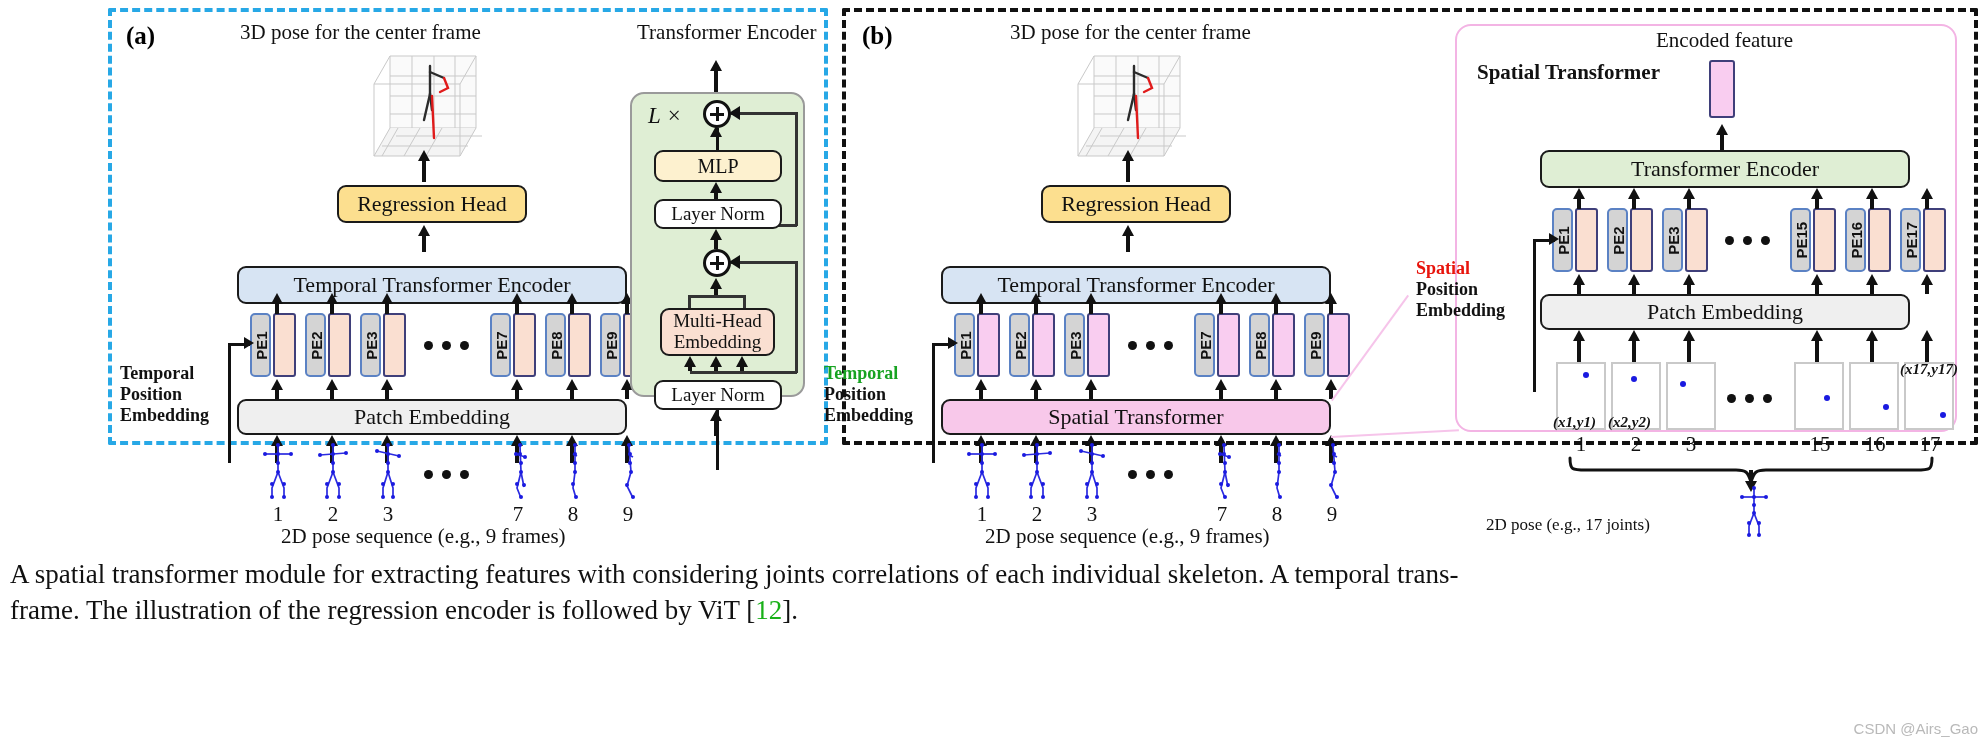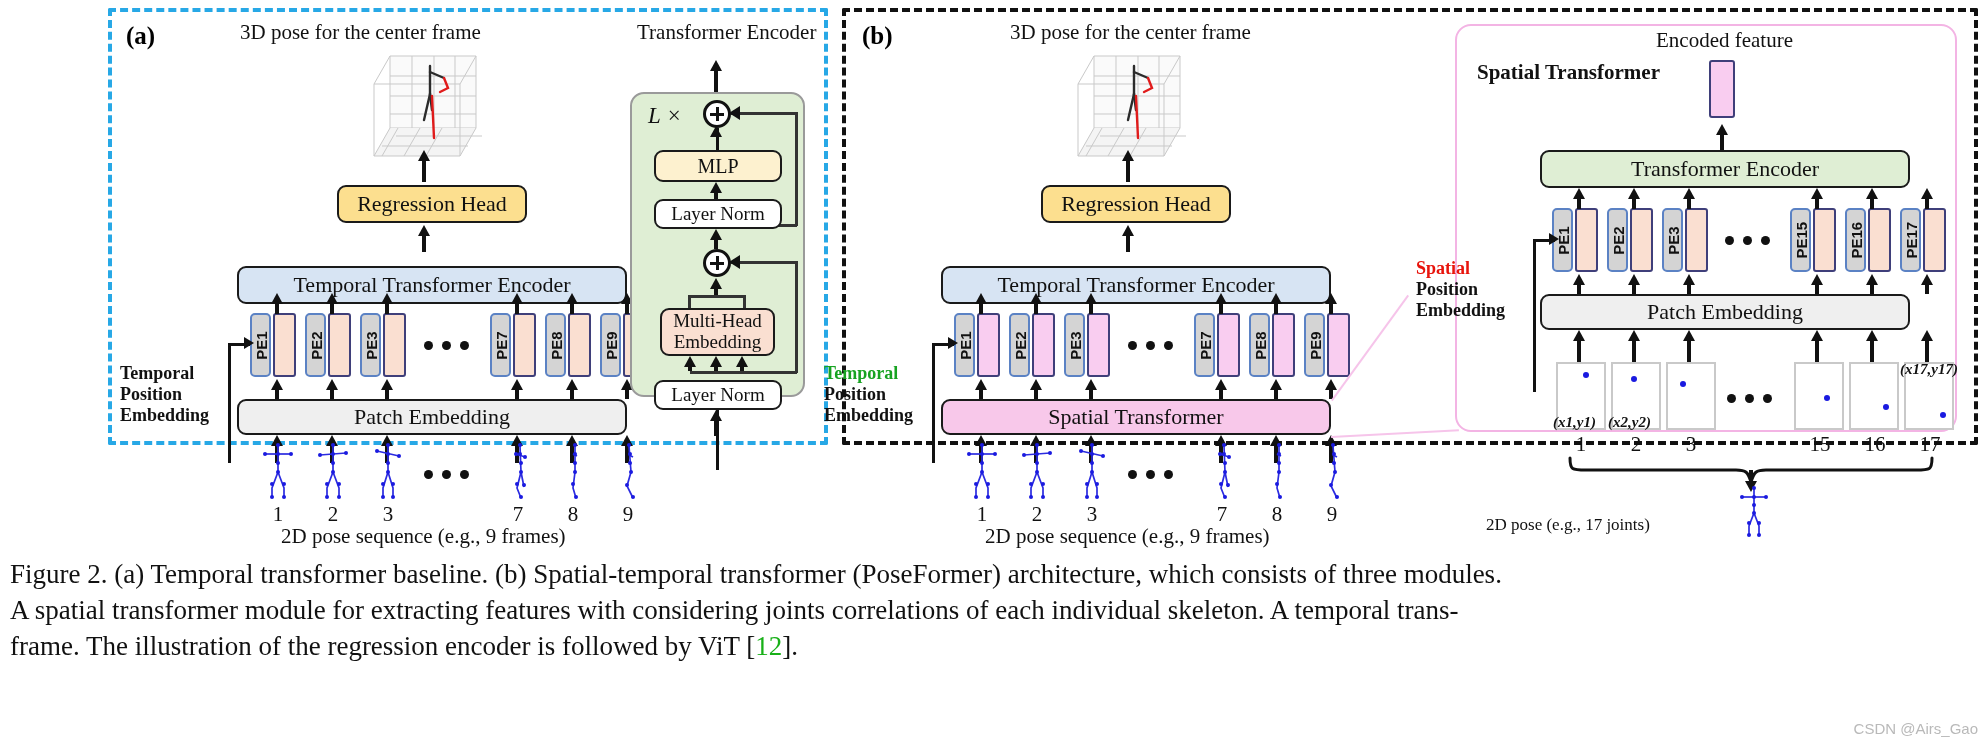--- a/index.html
+++ b/index.html
@@ -1071,21 +1071,20 @@
           <circle cx="20" cy="29" r="2"></circle>
         <circle cx="15" cy="39" r="2"></circle>
           <circle cx="25" cy="39" r="2"></circle>
         <circle cx="15" cy="51" r="2"></circle>
           <circle cx="25" cy="51" r="2"></circle>
       </g>
     </svg>
   </div>
 
   <div class="fig-caption">
-    <div>Figure 2. (a) Temporal transformer baseline. (b) Spatial-temporal transformer (PoseFormer) architecture, which consists of three modules.</div>
     <div>A spatial transformer module for extracting features with considering joints correlations of each individual skeleton.  A temporal trans-</div>
     <div>
       <span>frame. The illustration of the regression encoder is followed by ViT [</span><span class="ref-green">12</span><span>].</span>
     </div>
   </div>
 
   <div class="watermark">CSDN @Airs_Gao</div>
 </div>
 
 </body></html>

